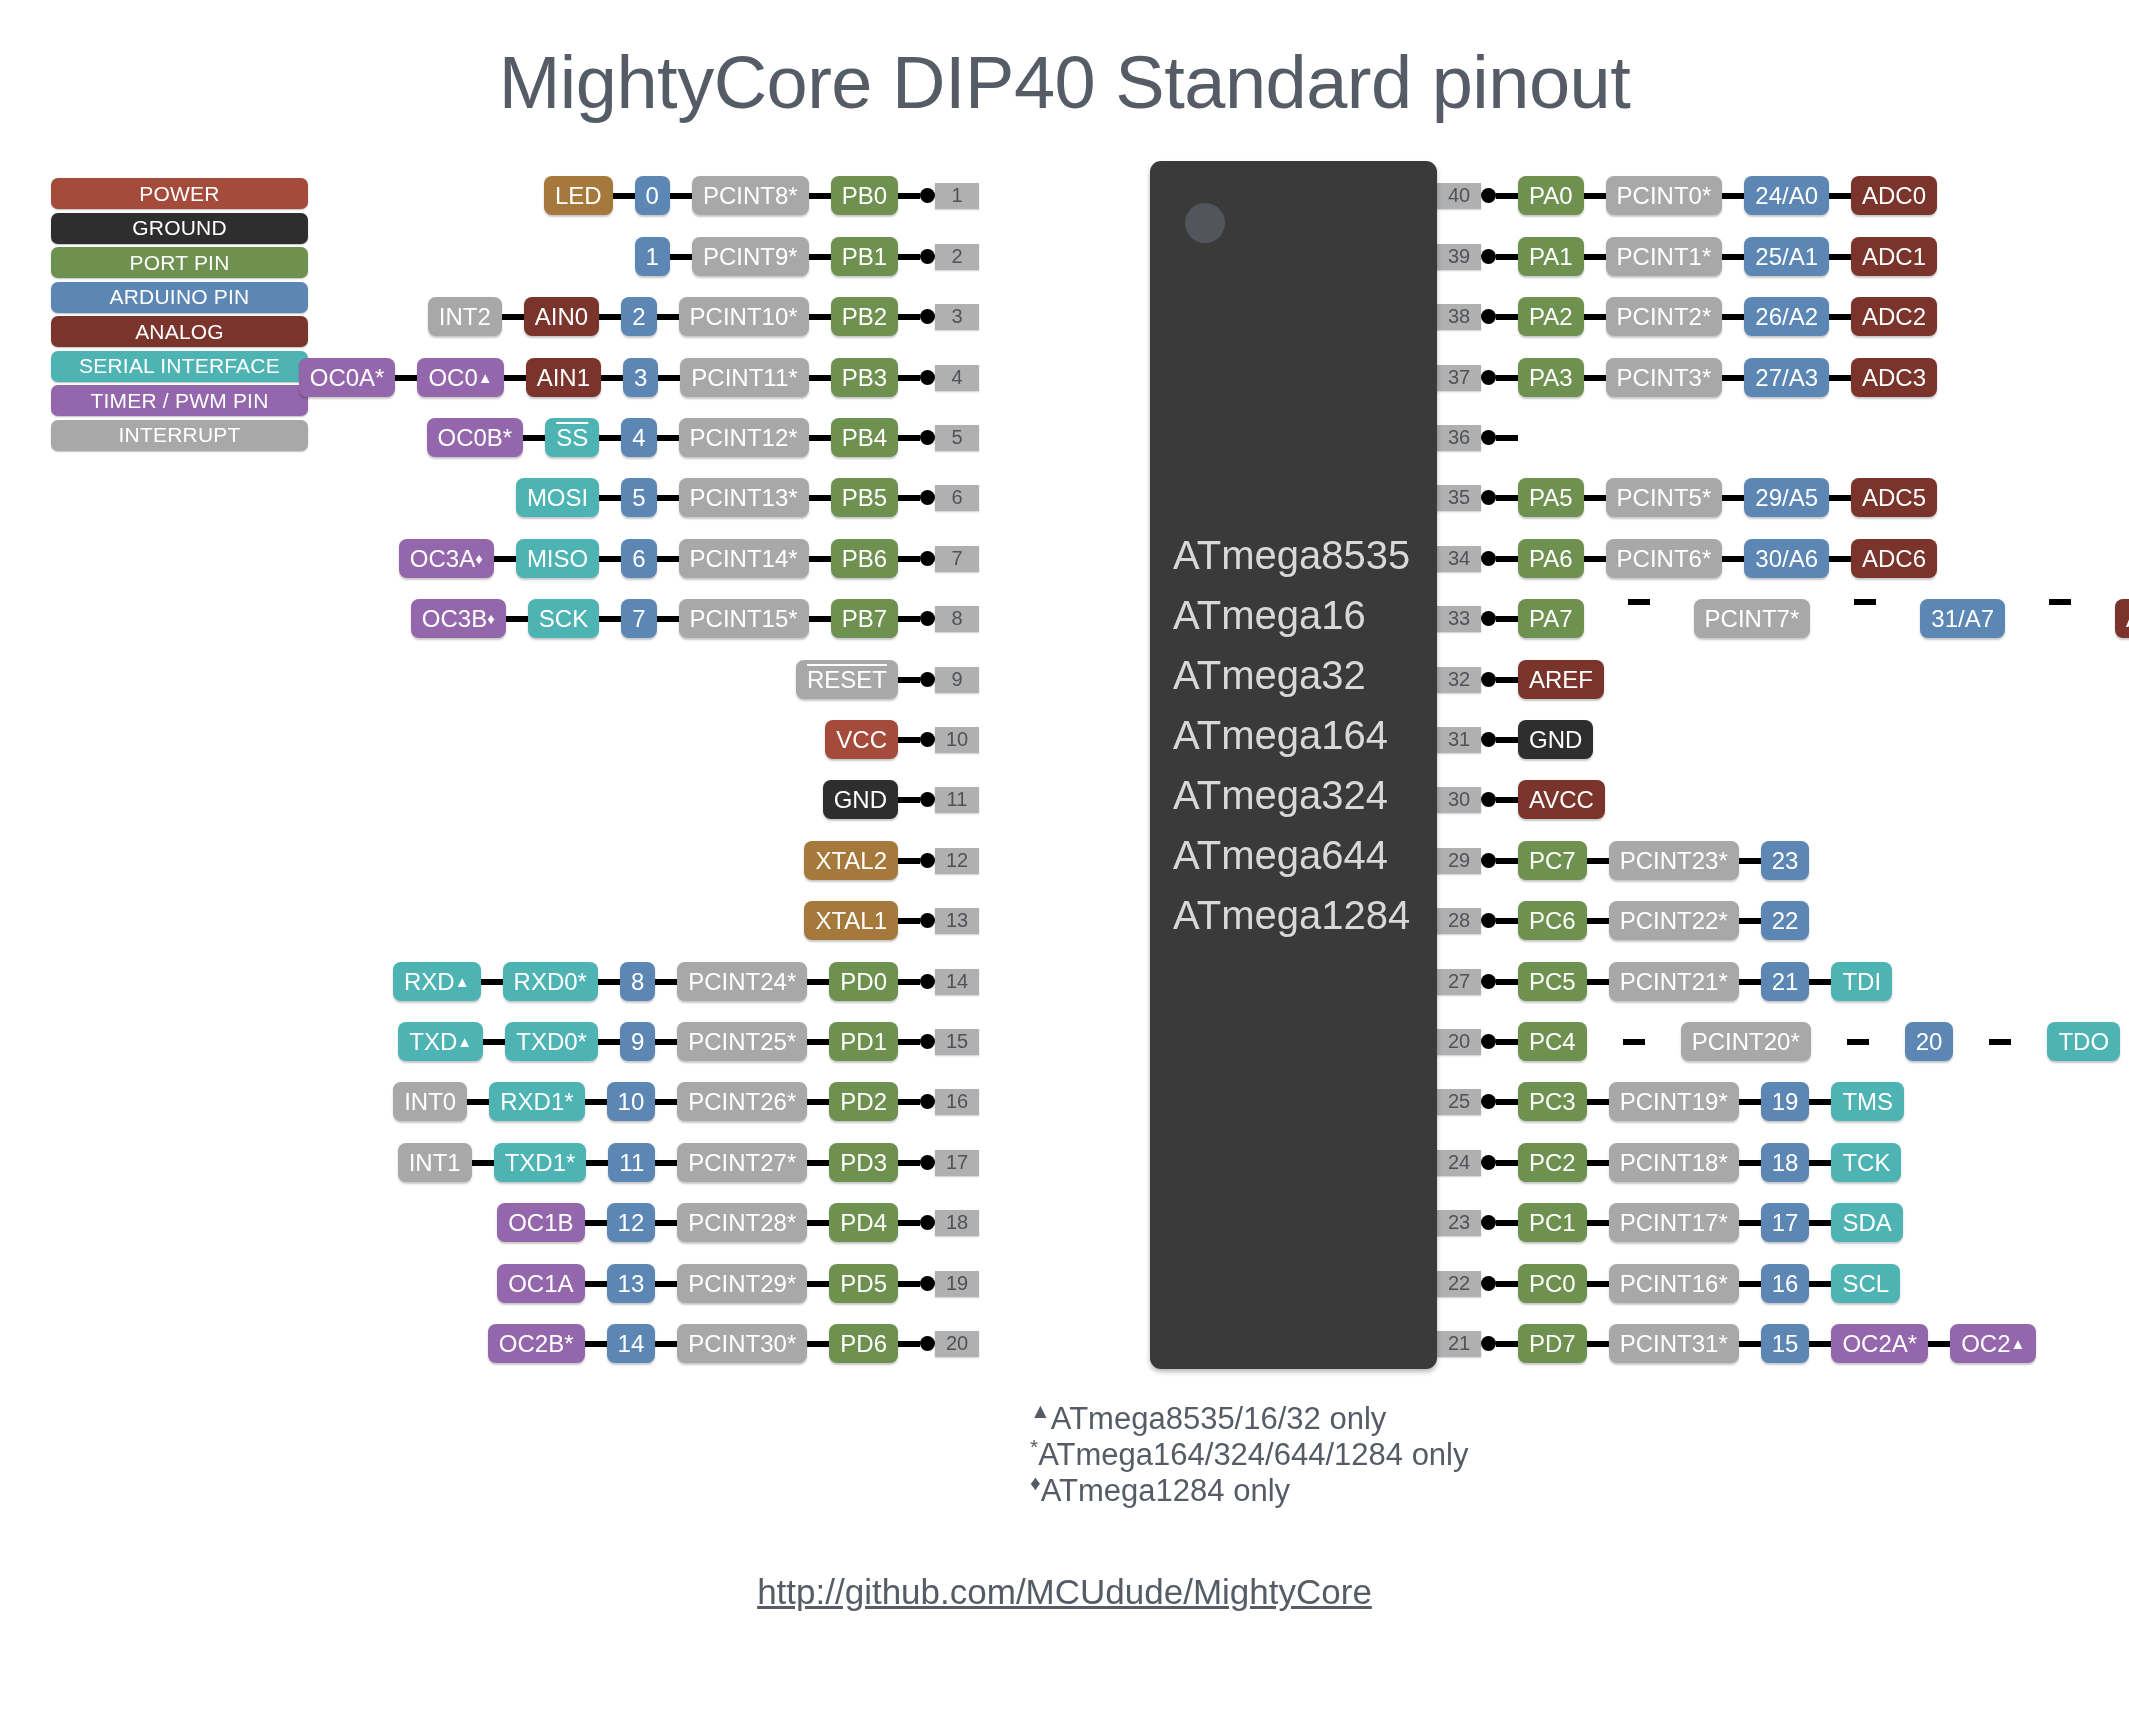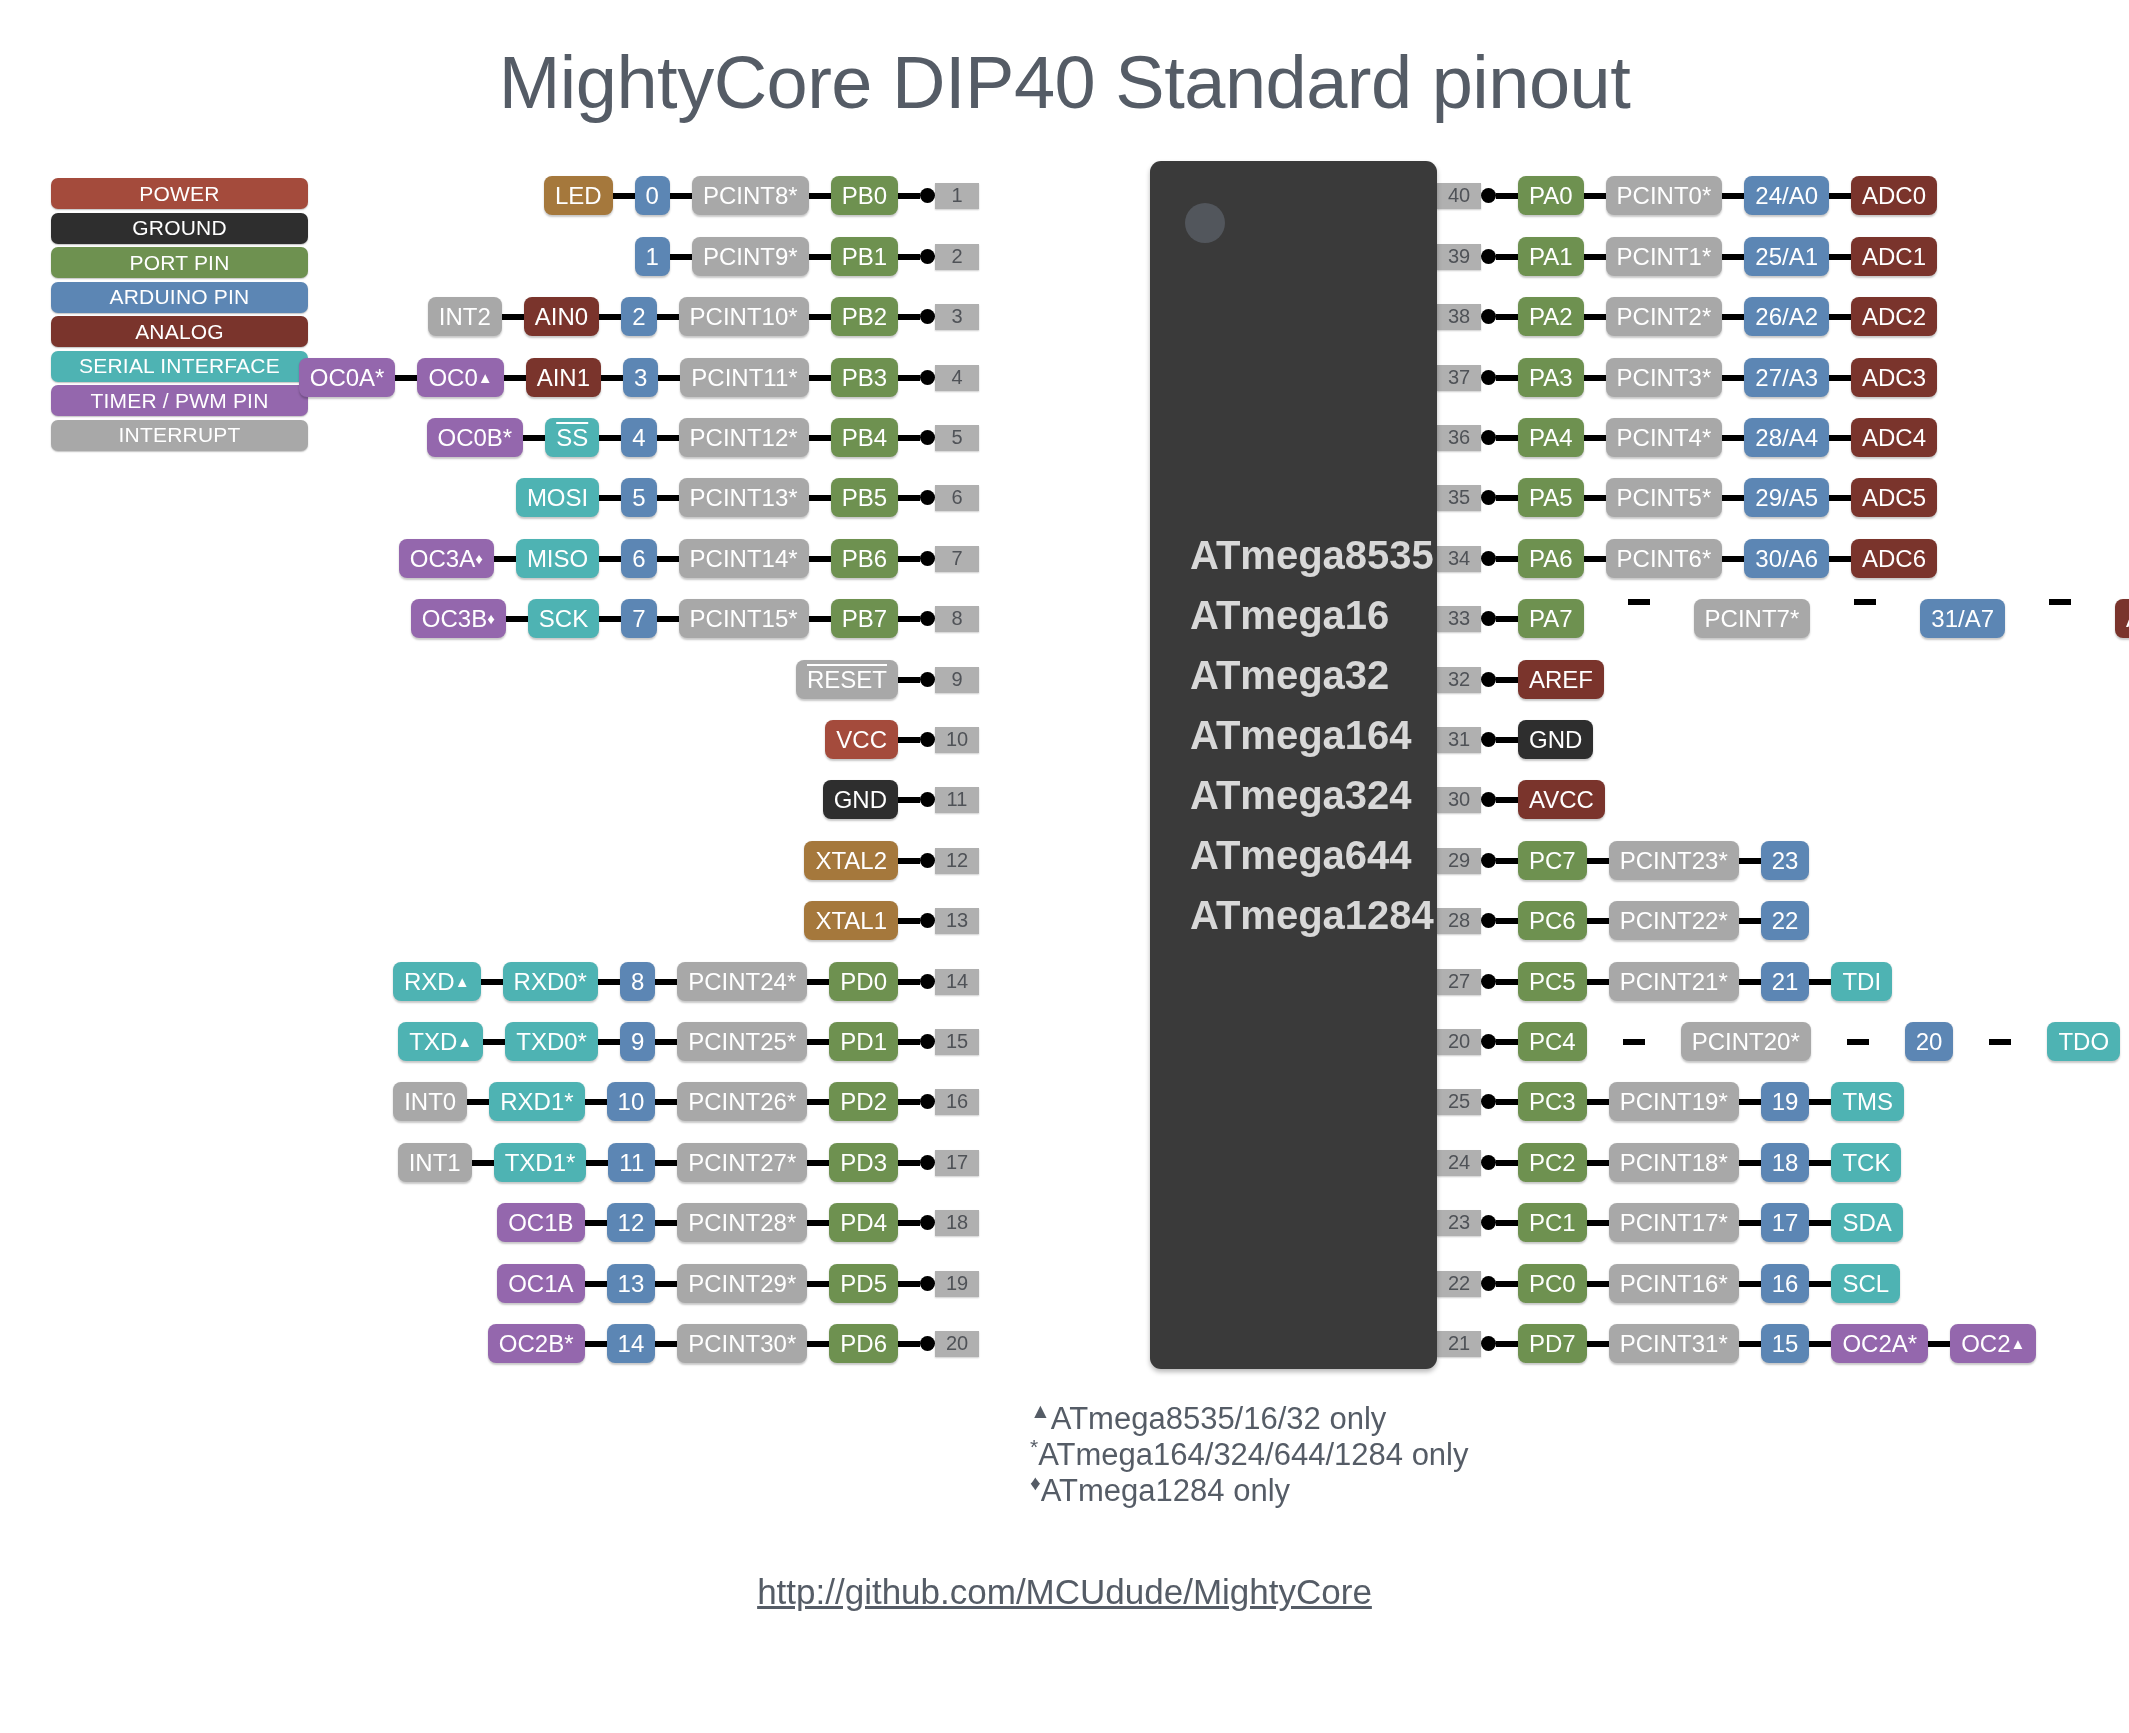--- a/index.html
+++ b/index.html
@@ -50,22 +50,22 @@
     background:#52565c;
   }
   #chip-names {
     position:absolute; left:0; top:0; width:100%; height:100%;
     padding-top:364px;
     display:flex; flex-direction:column; gap:0;
   }
   .chip-name {
     height:60px;
     display:flex; align-items:center;
-    padding-left:40px;
-    color:#d8d8d8; font-size:40px; font-weight:700;
+    padding-left:23px;
+    color:#d8d8d8; font-size:40px; font-weight:400;
     white-space:nowrap;
   }
 
   
   .row {
     position:absolute; height:39px;
     display:flex; align-items:center;
   }
   .row.left  { right:1150px; justify-content:flex-end; }
   .row.right { left:1437px;  justify-content:flex-start; }
@@ -711,37 +711,20 @@
           <span>ADC3</span>
         </div>
       </div>
     </div>
     <div class="row right" style="top: 418px;">
       <div class="pinnum">36</div>
       <div class="chip-lead">
         <div class="lead-line"></div>
         <div class="lead-dot"></div>
       </div>
-      <div style="display: flex; align-items: center;">
-        <div class="chipbox c-port">
-          <span>PA4</span>
-        </div>
-        <div class="connector"></div>
-        <div class="chipbox c-int">
-          <span>PCINT4*</span>
-        </div>
-        <div class="connector"></div>
-        <div class="chipbox c-arduino">
-          <span>28/A4</span>
-        </div>
-        <div class="connector"></div>
-        <div class="chipbox c-analog">
-          <span>ADC4</span>
-        </div>
-      </div>
     </div>
     <div class="row right" style="top: 478px;">
       <div class="pinnum">35</div>
       <div class="chip-lead">
         <div class="lead-line"></div>
         <div class="lead-dot"></div>
       </div>
       <div style="display: flex; align-items: center;">
         <div class="chipbox c-port">
           <span>PA5</span>

